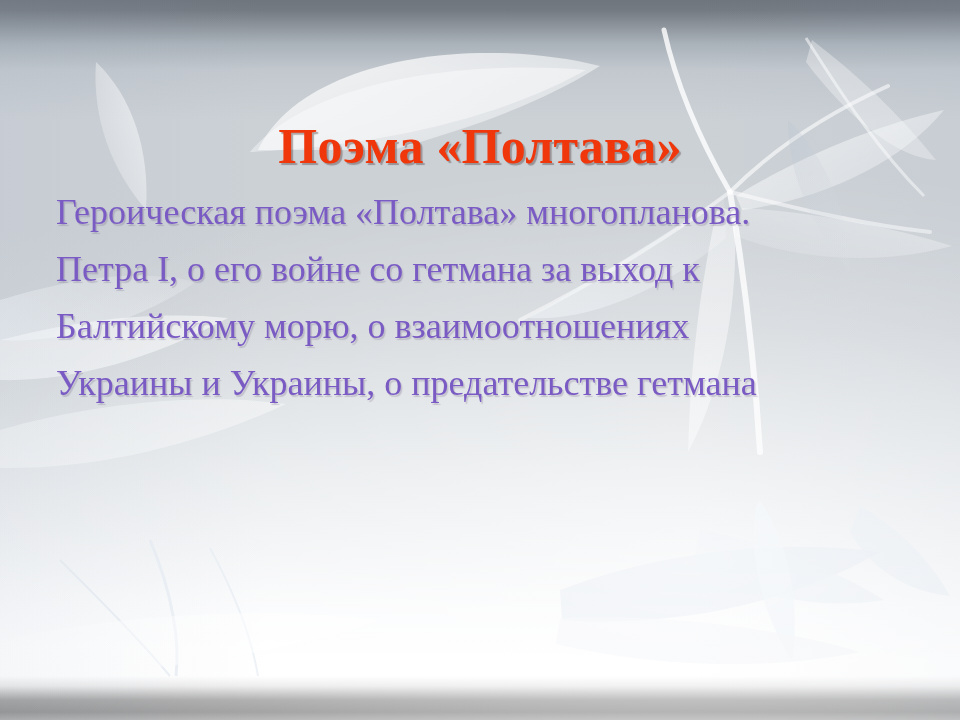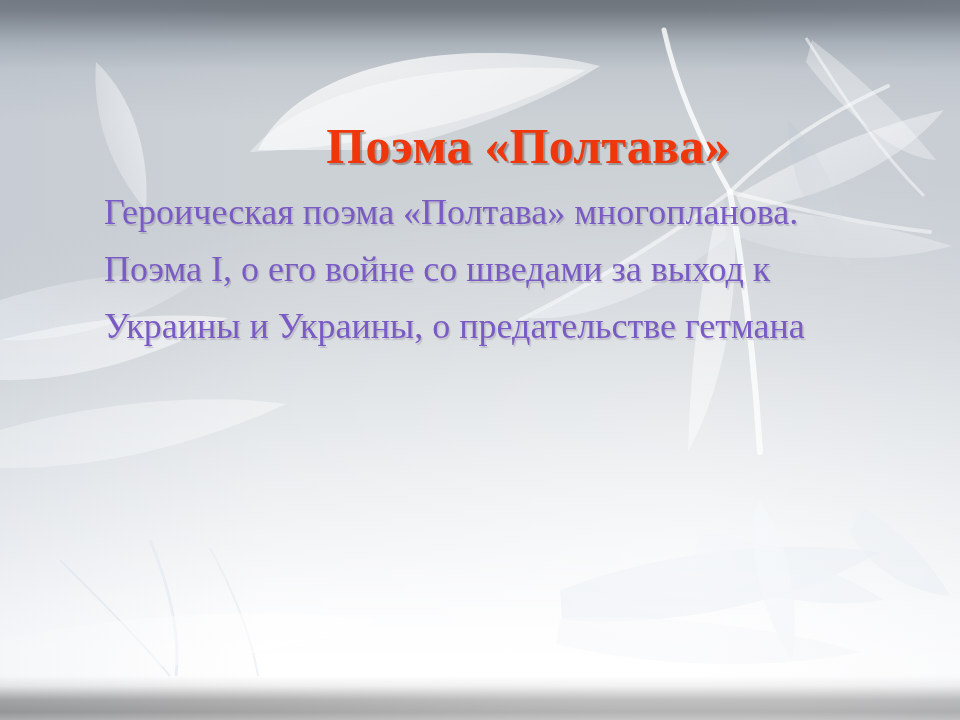--- a/index.html
+++ b/index.html
@@ -58,21 +58,20 @@
     z-index: 1;
     pointer-events: none;
   }
   #leaves svg { display: block; width: 960px; height: 720px; }
 
   
   #content {
     position: absolute;
     inset: 0;
     z-index: 5;
-    margin-left: 48px;
   }
 
   .slide-title {
     position: absolute;
     top: 120px;
     left: 0;
     width: 960px;
     text-align: center;
     font-size: 50px;
     font-weight: bold;
@@ -169,18 +168,19 @@
       <path d="M0 640 C120 614, 260 606, 380 620 C262 660, 126 676, 0 674 Z" fill="#ffffff" opacity="0.50"></path>
     </svg>
   </div>
 
   <div id="content">
 
     <div class="slide-title">Поэма «Полтава»</div>
 
     <div class="body-block">
       <div class="body-line">Героическая поэма «Полтава» многопланова.</div>
-      <div class="body-line">Поэма I, о его войне со шведами за выход к</div>
+      <div class="body-line">Петра I, о его войне со гетмана за выход к</div>
+      <div class="body-line">Балтийскому морю, о взаимоотношениях</div>
       <div class="body-line">Украины и Украины, о предательстве гетмана</div>
     </div>
 
   </div>
 </div>
 
 </body></html>

